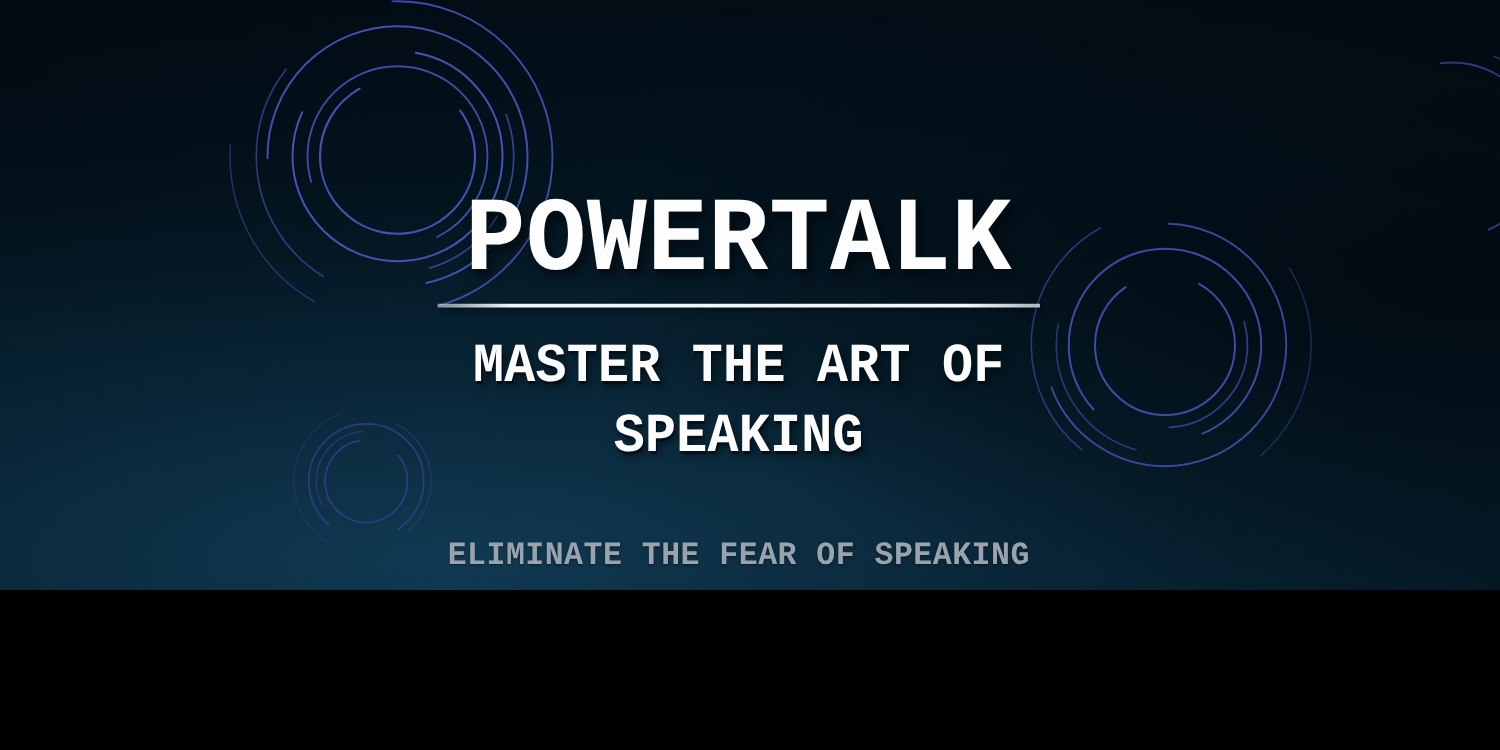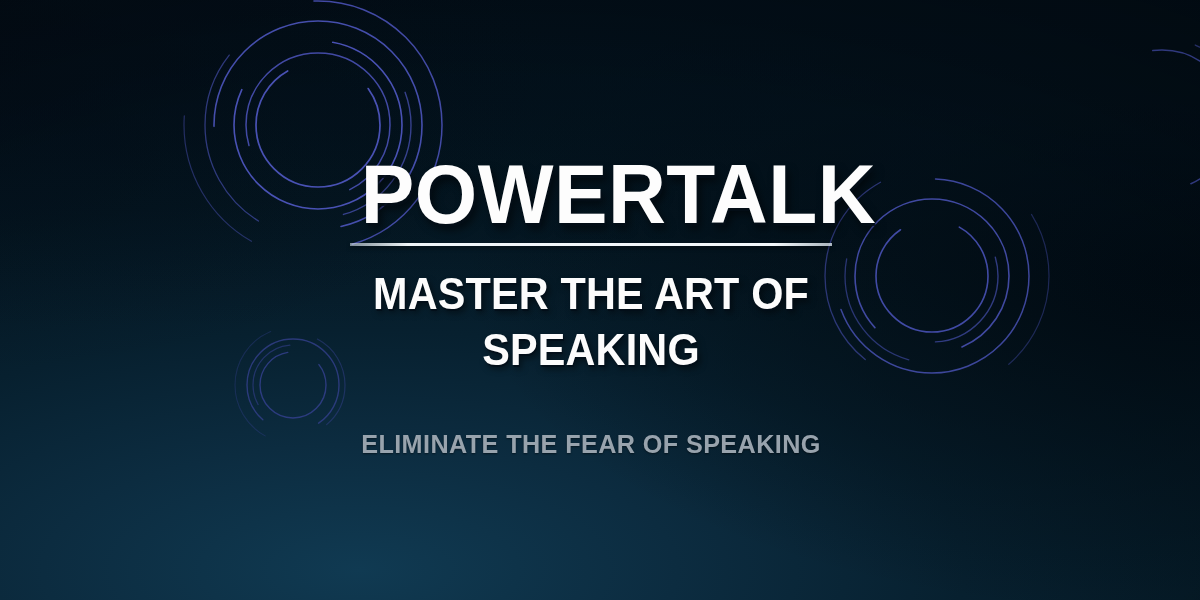--- a/index.html
+++ b/index.html
@@ -8,23 +8,23 @@
   html, body {
     width: 1200px;
     height: 600px;
     background: #000;
     overflow: hidden;
   }
 
   .banner {
     position: relative;
     width: 1200px;
-    height: 600px;
+    height: 472px;
     overflow: hidden;
-    font-family: Liberation Sans, sans-serif;
+    font-family: Liberation Mono, monospace;
     background-color: #04151f;
   }
 
   
   .bg-base {
     position: absolute;
     inset: 0;
     background:
       radial-gradient(120% 95% at 30% 95%, #103a52 0%, #0c2c40 22%, #07202f 42%, #041722 65%, #02101a 100%);
   }

